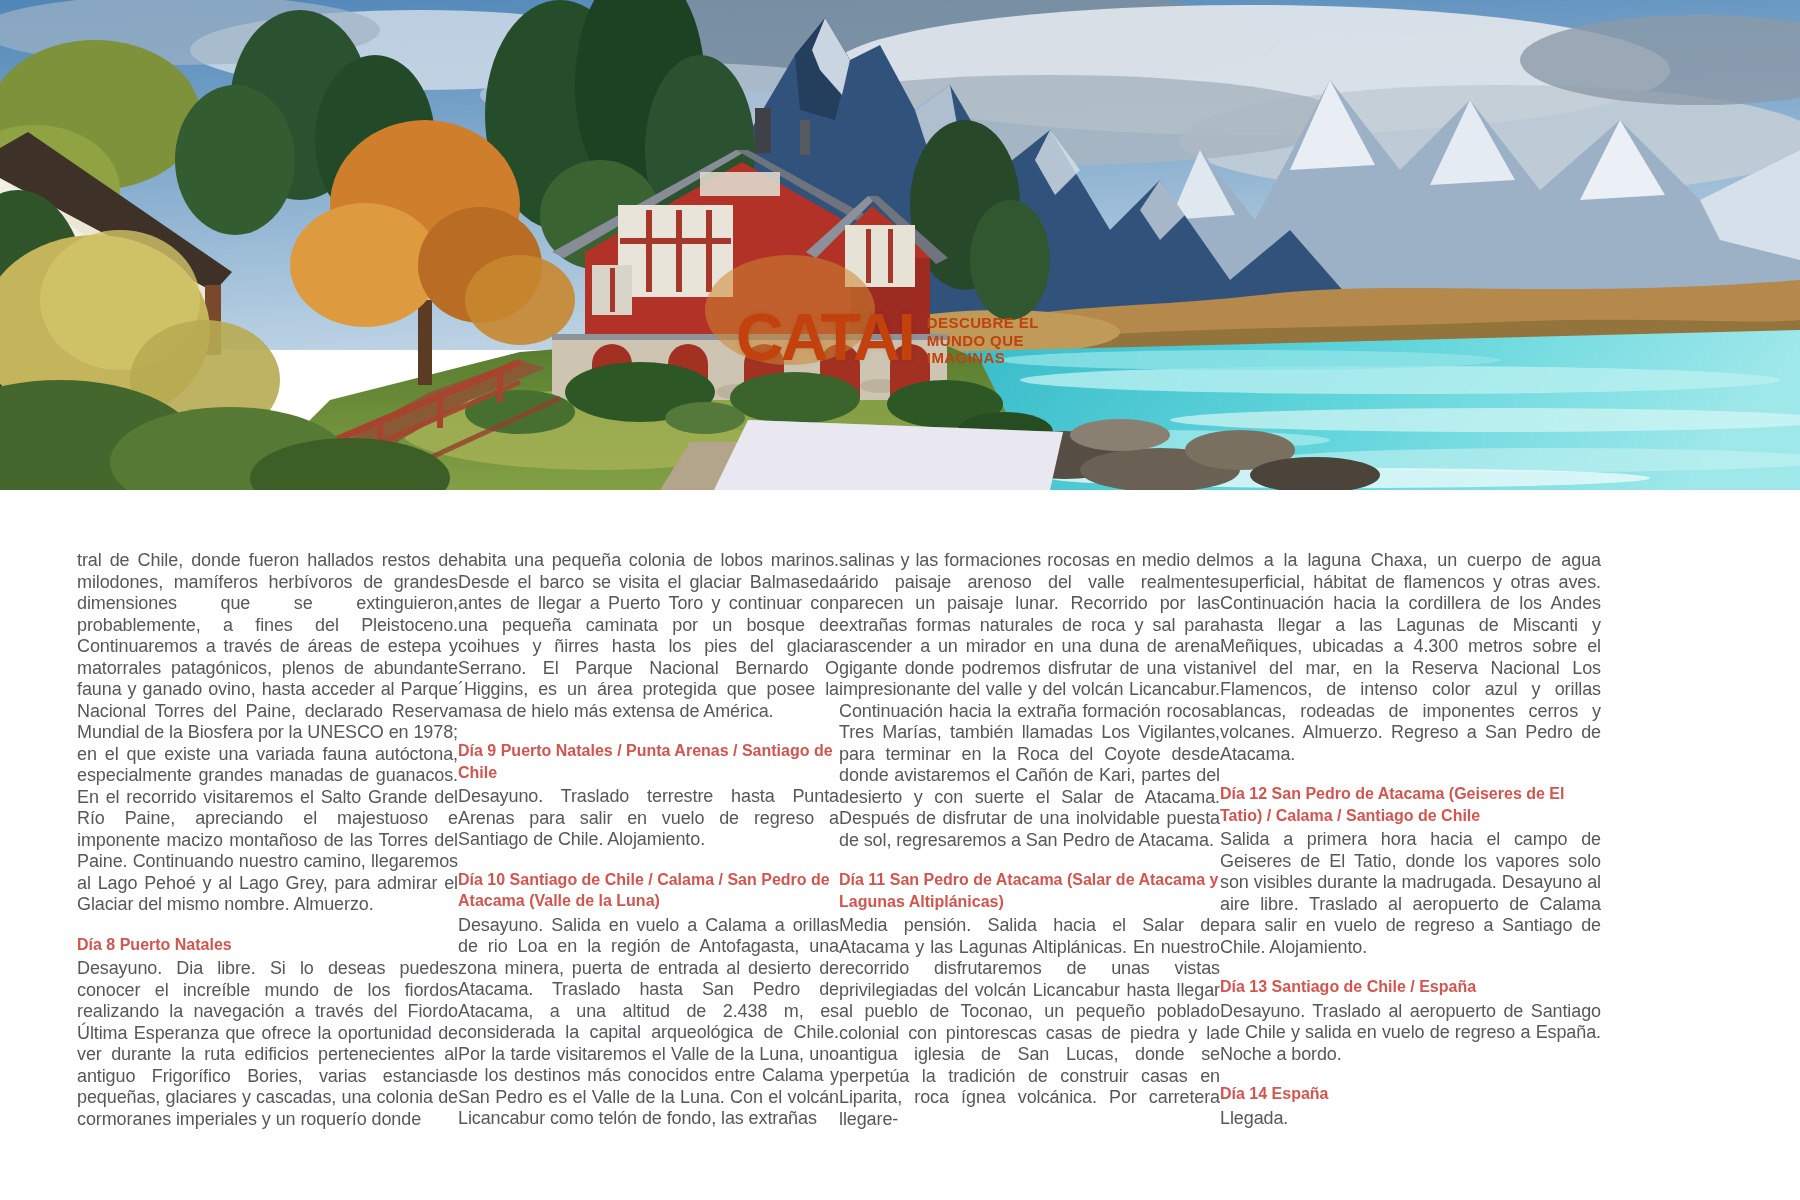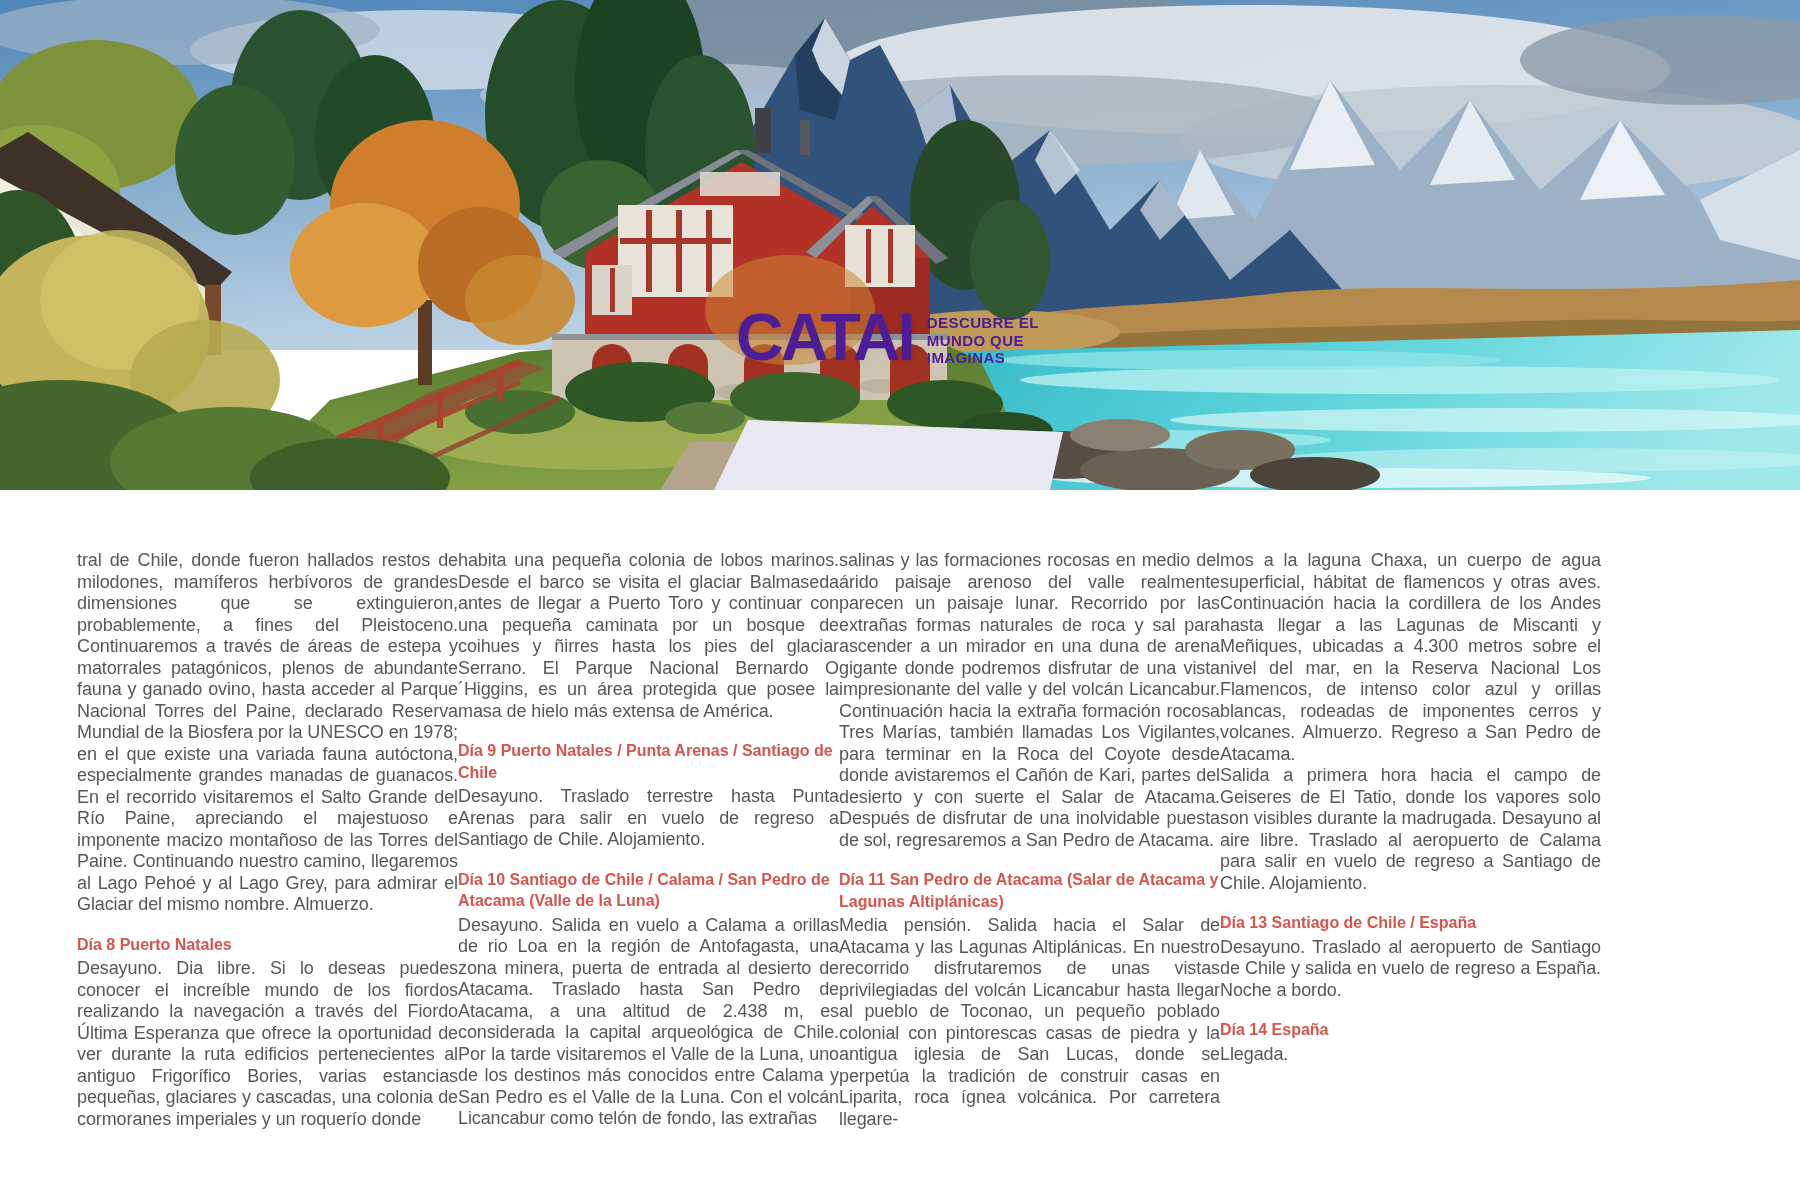--- a/index.html
+++ b/index.html
@@ -19,21 +19,21 @@
   }
   
   .hero{
     position:absolute;left:0;top:0;width:1800px;height:490px;
     overflow:hidden;
   }
   .hero svg{display:block;width:100%;height:100%;}
   .brand{
     position:absolute;left:736px;top:306px;
     display:flex;align-items:flex-start;
-    color:#4c1d95;
+    color:#c2410c;
   }
   .brand .logo-text{
     font-size:66px;font-weight:800;letter-spacing:-3px;line-height:62px;
     text-shadow:0 0 6px rgba(0,0,0,.08);
   }
   .brand .tagline{
     margin-left:14px;margin-top:8px;
     font-size:15px;font-weight:700;line-height:17.5px;letter-spacing:.4px;
   }
   
@@ -270,20 +270,21 @@
     </div>
 
     <div class="col">
       <p class="body">salinas y las formaciones rocosas en medio del árido paisaje arenoso del valle realmente parecen un paisaje lunar. Recorrido por las extrañas formas naturales de roca y sal para ascender a un mirador en una duna de arena gigante donde podremos disfrutar de una vista impresionante del valle y del volcán Licancabur. Continuación hacia la extraña formación rocosa Tres Marías, también llamadas Los Vigilantes, para terminar en la Roca del Coyote desde donde avistaremos el Cañón de Kari, partes del desierto y con suerte el Salar de Atacama. Después de disfrutar de una inolvidable puesta de sol, regresaremos a San Pedro de Atacama.</p>
       <h3 class="day-heading">Día 11 San Pedro de Atacama (Salar de Atacama y Lagunas Altiplánicas)</h3>
       <p class="body">Media pensión. Salida hacia el Salar de Atacama y las Lagunas Altiplánicas. En nuestro recorrido disfrutaremos de unas vistas privilegiadas del volcán Licancabur hasta llegar al pueblo de Toconao, un pequeño poblado colonial con pintorescas casas de piedra y la antigua iglesia de San Lucas, donde se perpetúa la tradición de construir casas en Liparita, roca ígnea volcánica. Por carretera llegare-</p>
     </div>
 
     <div class="col">
       <p class="body">mos a la laguna Chaxa, un cuerpo de agua superficial, hábitat de flamencos y otras aves. Continuación hacia la cordillera de los Andes hasta llegar a las Lagunas de Miscanti y Meñiques, ubicadas a 4.300 metros sobre el nivel del mar, en la Reserva Nacional Los Flamencos, de intenso color azul y orillas blancas, rodeadas de imponentes cerros y volcanes. Almuerzo. Regreso a San Pedro de Atacama.</p>
+      <h3 class="day-heading">Día 12 San Pedro de Atacama (Geiseres de El Tatio) / Calama / Santiago de Chile</h3>
       <p class="body">Salida a primera hora hacia el campo de Geiseres de El Tatio, donde los vapores solo son visibles durante la madrugada. Desayuno al aire libre. Traslado al aeropuerto de Calama para salir en vuelo de regreso a Santiago de Chile. Alojamiento.</p>
       <h3 class="day-heading">Día 13 Santiago de Chile / España</h3>
       <p class="body">Desayuno. Traslado al aeropuerto de Santiago de Chile y salida en vuelo de regreso a España. Noche a bordo.</p>
       <h3 class="day-heading">Día 14 España</h3>
       <p class="body">Llegada.</p>
     </div>
 
   </div>
 </div>
 

